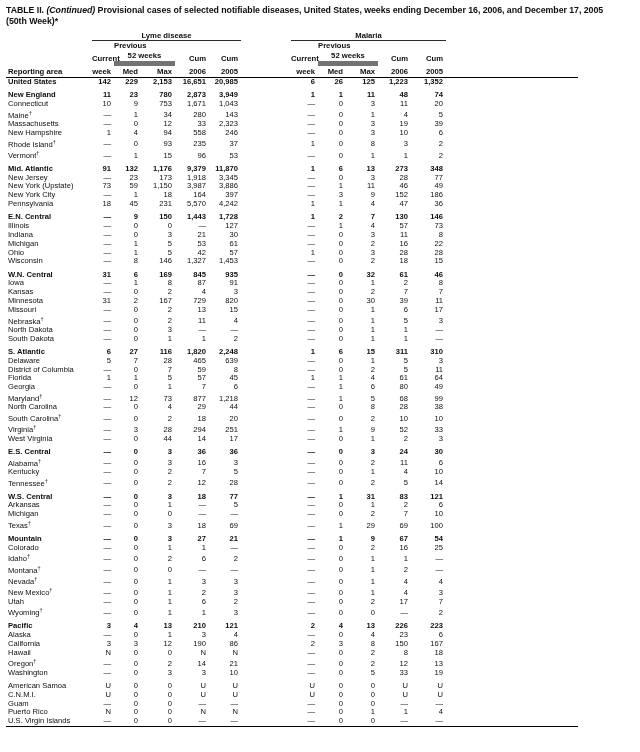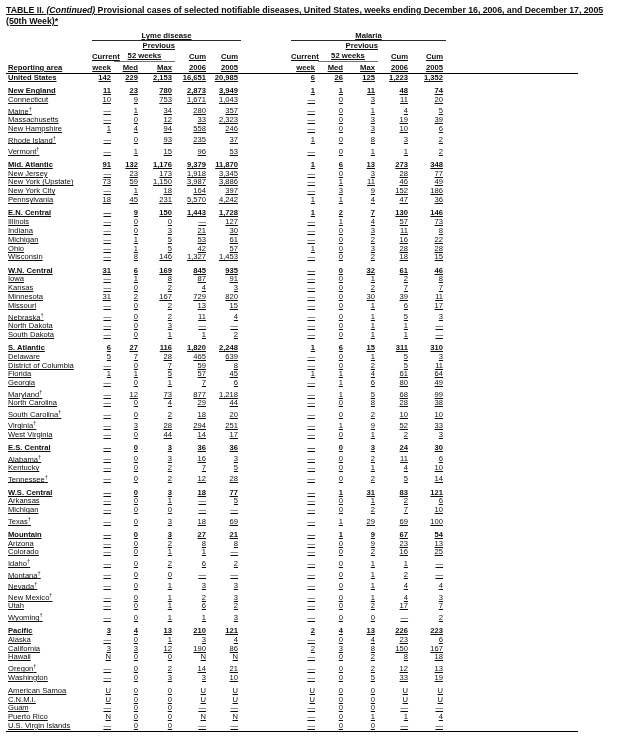--- a/index.html
+++ b/index.html
@@ -1,27 +1,27 @@
 <!DOCTYPE html>
 <html><head>
 <meta charset="utf-8">
 <style>
   html,body{margin:0;padding:0;background:#fff;}
   body{width:640px;height:752px;font-family:"Liberation Sans","DejaVu Sans",sans-serif;color:#0e0e0e;}
-  .page{padding:5px 15px 0 6px;text-decoration:underline;}
+  .page{padding:5px 15px 0 6px;}
   .title{font-size:8.8px;line-height:11px;font-weight:bold;letter-spacing:-0.05px;}
   .title .it{font-style:italic;}
   table{border-collapse:collapse;table-layout:fixed;width:572px;margin-top:4px;border-bottom:1.6px solid #000;}
   td{padding:0;font-size:7.6px;line-height:8.8px;white-space:nowrap;vertical-align:bottom;}
   thead td{font-weight:bold;font-size:7.7px;}
   tr.h1 td.grp{text-align:center;border-bottom:1px solid #2a2a2a;line-height:9px;}
   tr.h2 td{line-height:10px;}
-  tr.h2 td.prev{text-align:right;}
+  tr.h2 td.prev{text-align:left;}
   tr.h3 td{line-height:10px;}
-  tr.h3 td.w52{text-align:center;border-bottom:1px solid #737373;}
+  tr.h3 td.w52{text-align:center;border-bottom:5px solid #737373;}
   tr.h4 td{line-height:11px;border-bottom:1.6px solid #000;}
   .c-num{text-align:right;padding-right:3px;}
   .c-area{text-align:left;padding-left:2px;}
   tbody tr.region td{font-weight:bold;}
   tbody tr.gap td{height:4.5px;line-height:4.5px;font-size:1px;}
   .dg{font-size:5.6px;vertical-align:2.5px;}
 </style>
 </head>
 <body>
 
@@ -148,21 +148,21 @@
           <td class="c-num">11</td>
           <td class="c-num">20</td>
           <td></td>
         </tr>
         <tr class="state">
           <td class="c-area">Maine<span class="dg">†</span></td>
           <td class="c-num">—</td>
           <td class="c-num">1</td>
           <td class="c-num">34</td>
           <td class="c-num">280</td>
-          <td class="c-num">357</td>
+          <td class="c-num">143</td>
           <td></td>
           <td class="c-num">—</td>
           <td class="c-num">0</td>
           <td class="c-num">1</td>
           <td class="c-num">4</td>
           <td class="c-num">5</td>
           <td></td>
         </tr>
         <tr class="state">
           <td class="c-area">Massachusetts</td>
@@ -809,35 +809,20 @@
           <td class="c-num">21</td>
           <td></td>
           <td class="c-num">—</td>
           <td class="c-num">1</td>
           <td class="c-num">9</td>
           <td class="c-num">67</td>
           <td class="c-num">54</td>
           <td></td>
         </tr>
         <tr class="state">
-          <td class="c-area">Arizona</td>
-          <td class="c-num">—</td>
-          <td class="c-num">0</td>
-          <td class="c-num">2</td>
-          <td class="c-num">8</td>
-          <td class="c-num">8</td>
-          <td></td>
-          <td class="c-num">—</td>
-          <td class="c-num">0</td>
-          <td class="c-num">9</td>
-          <td class="c-num">23</td>
-          <td class="c-num">13</td>
-          <td></td>
-        </tr>
-        <tr class="state">
           <td class="c-area">Colorado</td>
           <td class="c-num">—</td>
           <td class="c-num">0</td>
           <td class="c-num">1</td>
           <td class="c-num">1</td>
           <td class="c-num">—</td>
           <td></td>
           <td class="c-num">—</td>
           <td class="c-num">0</td>
           <td class="c-num">2</td>

